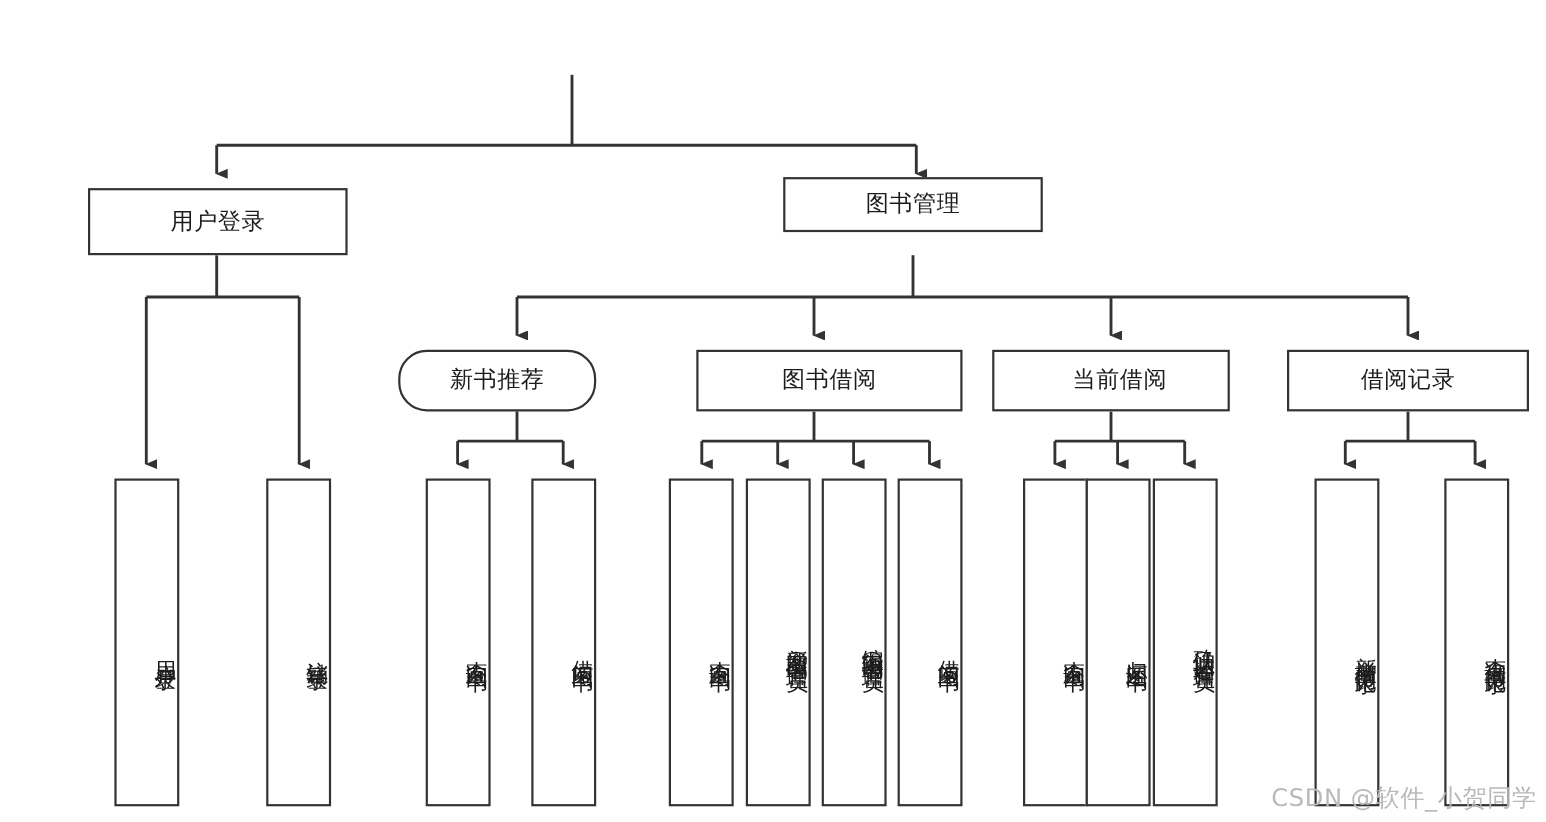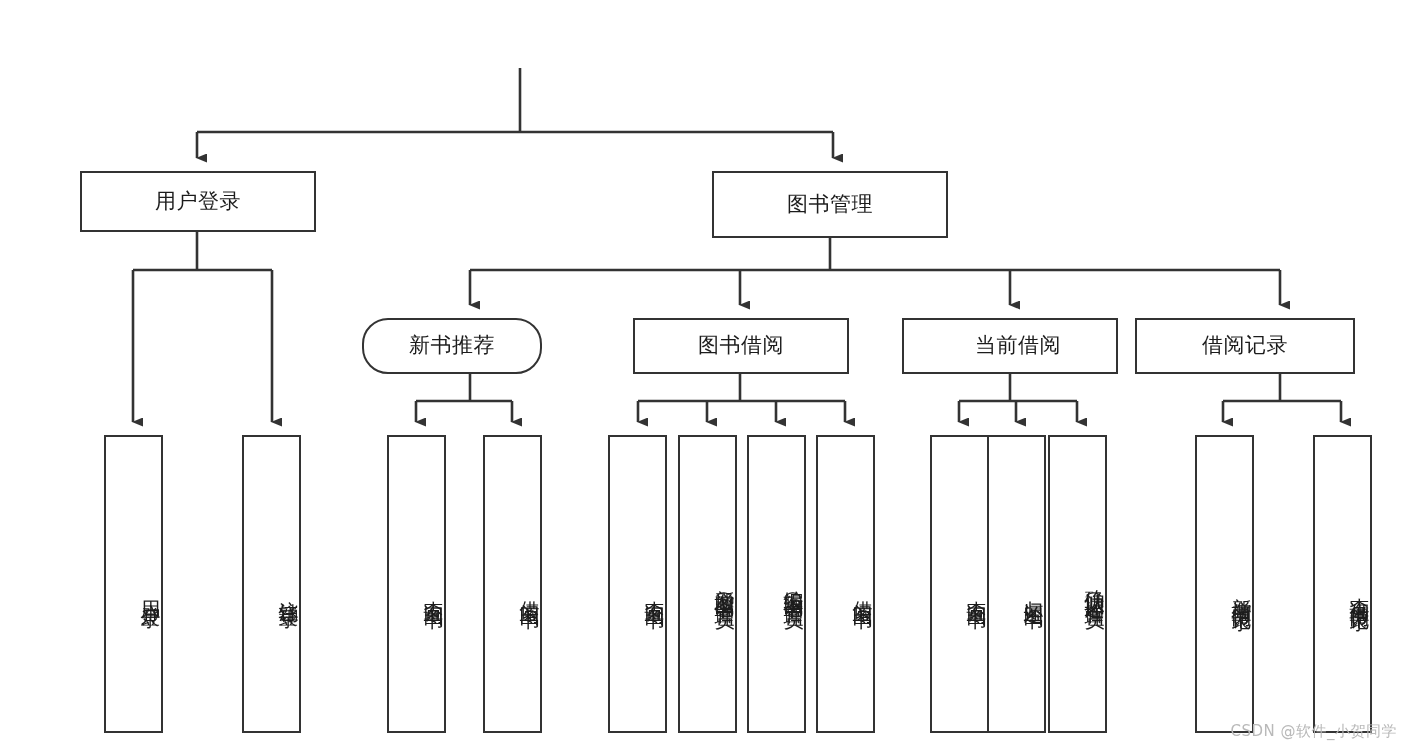--- a/index.html
+++ b/index.html
@@ -55,21 +55,21 @@
     letter-spacing: 3px;
     line-height: 1.0;
   }
   .node.leaf.tall-text {
     padding-top: 6px;
   }
   .watermark {
     position: absolute;
     right: 8px;
     bottom: 6px;
-    font-size: 15px;
+    font-size: 22px;
     color: #b9b9b9;
     white-space: nowrap;
     font-family: "DejaVu Sans", "Liberation Sans", sans-serif;
     letter-spacing: 0.5px;
   }
 </style>
 </head>
 <body>
 
 <div id="diagram-root">
@@ -119,26 +119,26 @@
 
       <path d="M1280,374 L1280,401"></path>
       <path d="M1223,401 L1341,401"></path>
       <path d="M1223,401 L1223,422" marker-end="url(#arrowhead)"></path>
       <path d="M1341,401 L1341,422" marker-end="url(#arrowhead)"></path>
     </g>
   </svg>
 
 
   <div class="node horiz" style="left:80px; top:171px; width:236px; height:61px;">用户登录</div>
-  <div class="node horiz" style="left:712px; top:171px; width:236px; height:67px;text-align:center;">图书管理</div>
+  <div class="node horiz" style="left:712px; top:161px; width:236px; height:50px;text-align:center;">图书管理</div>
 
   <div class="node horiz" style="left:362px; top:318px; width:180px; height:56px;border-radius:26px;">新书推荐</div>
-  <div class="node horiz" style="left:633px; top:318px; width:216px; height:56px;">图书借阅</div>
+  <div class="node horiz" style="left:633px; top:318px; width:242px; height:56px;">图书借阅</div>
   <div class="node horiz" style="left:902px; top:318px; width:216px; height:56px;padding-left:16px;">当前借阅</div>
-  <div class="node horiz" style="left:1135px; top:318px; width:220px; height:56px;">借阅记录</div>
+  <div class="node horiz" style="left:1170px; top:318px; width:220px; height:56px;">借阅记录</div>
 
   <div class="node leaf" style="left:104px; top:435px; width:59px; height:298px;">用户登录</div>
   <div class="node leaf" style="left:242px; top:435px; width:59px; height:298px;">注销登录</div>
 
   <div class="node leaf" style="left:387px; top:435px; width:59px; height:298px;">查询图书</div>
   <div class="node leaf" style="left:483px; top:435px; width:59px; height:298px;">借阅图书</div>
 
   <div class="node leaf" style="left:608px; top:435px; width:59px; height:298px;">查询图书</div>
   <div class="node leaf tall-text" style="left:678px; top:435px; width:59px; height:298px;">新增图书（管理员）</div>
   <div class="node leaf tall-text" style="left:747px; top:435px; width:59px; height:298px;">编辑图书（管理员）</div>

